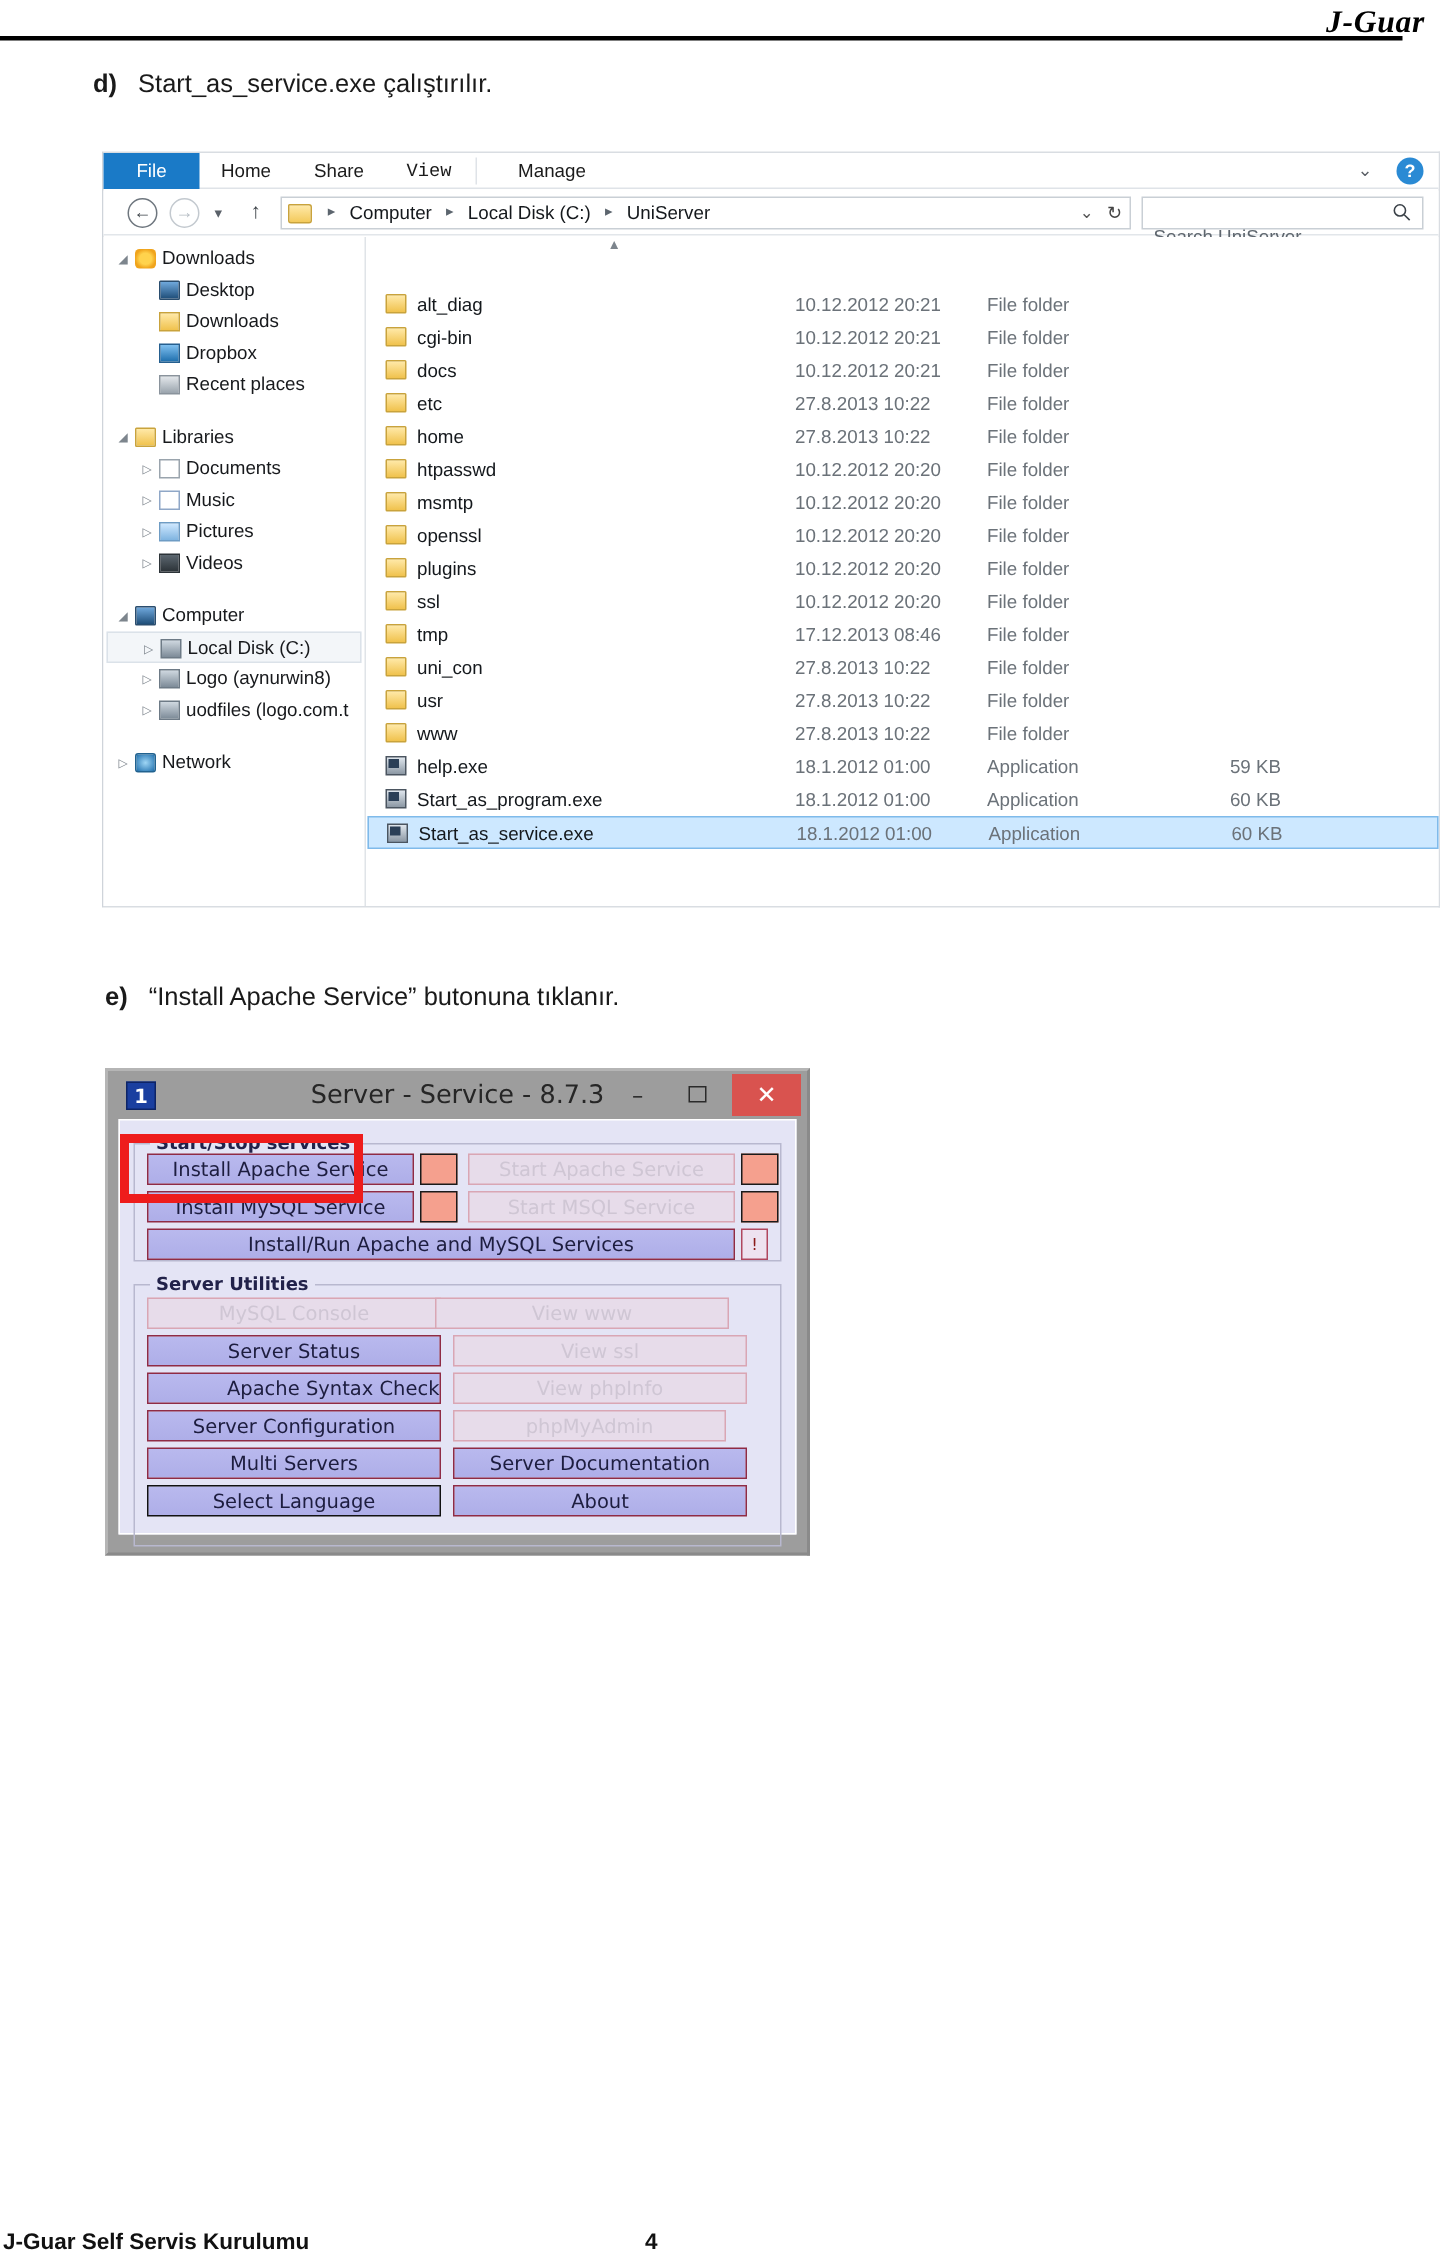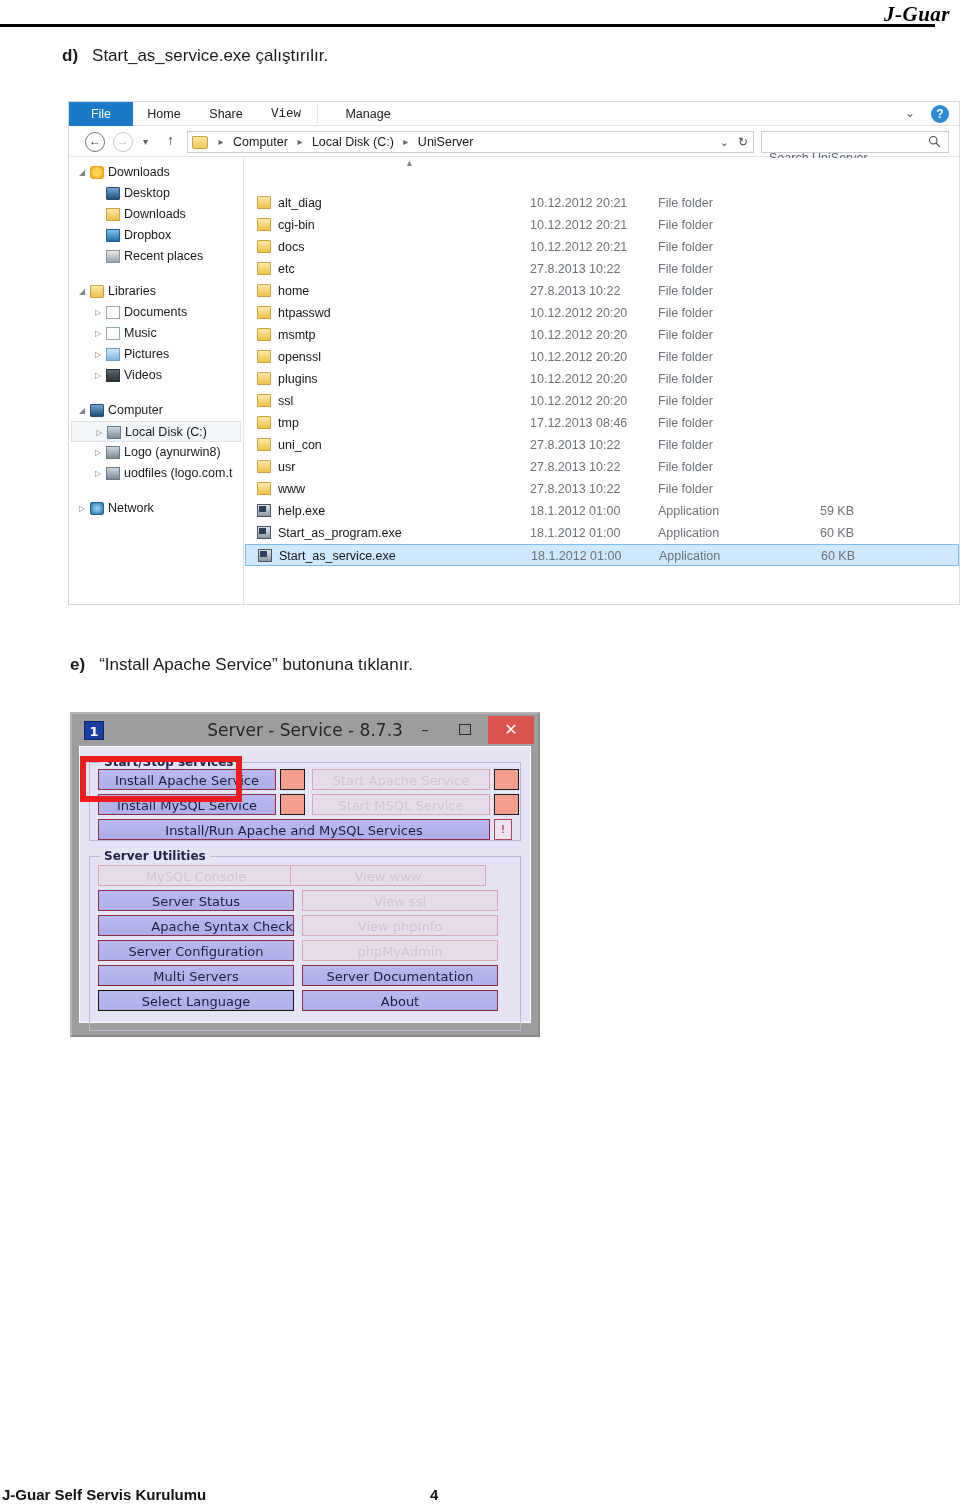--- a/index.html
+++ b/index.html
@@ -540,21 +540,21 @@
         <div class="redbox" style="left: 414px; top: 47px;"></div>
         <div class="sbtn" style="left: 18px; top: 72px; width: 392px;">Install/Run Apache and MySQL Services</div>
         <div class="redbox small" style="left: 414px; top: 72px; width: 18px;">!</div>
         <div class="sbtn disabled" style="left: 18px; top: 118px; width: 196px;">MySQL Console</div>
         <div class="sbtn disabled" style="left: 210px; top: 118px; width: 196px;">View www</div>
         <div class="sbtn" style="left: 18px; top: 143px; width: 196px;">Server Status</div>
         <div class="sbtn disabled" style="left: 222px; top: 143px; width: 196px;">View ssl</div>
         <div class="sbtn" style="left: 18px; top: 168px; width: 196px; text-align: right;">Apache Syntax Check</div>
         <div class="sbtn disabled" style="left: 222px; top: 168px; width: 196px;">View phpInfo</div>
         <div class="sbtn" style="left: 18px; top: 193px; width: 196px;">Server Configuration</div>
-        <div class="sbtn disabled" style="left: 222px; top: 193px; width: 196px;">phpMyAdmin</div>
+        <div class="sbtn disabled" style="left: 222px; top: 193px; width: 182px;">phpMyAdmin</div>
         <div class="sbtn" style="left: 18px; top: 218px; width: 196px;">Multi Servers</div>
         <div class="sbtn" style="left: 222px; top: 218px; width: 196px;">Server Documentation</div>
         <div class="sbtn focus" style="left: 18px; top: 243px; width: 196px;">Select Language</div>
         <div class="sbtn" style="left: 222px; top: 243px; width: 196px;">About</div>
       </div>
   </div>
 </div>
 <div id="highlight-rect" style="border-color: rgb(238, 28, 28);"></div>
 
 <div id="footer-left">J-Guar Self Servis Kurulumu</div>

